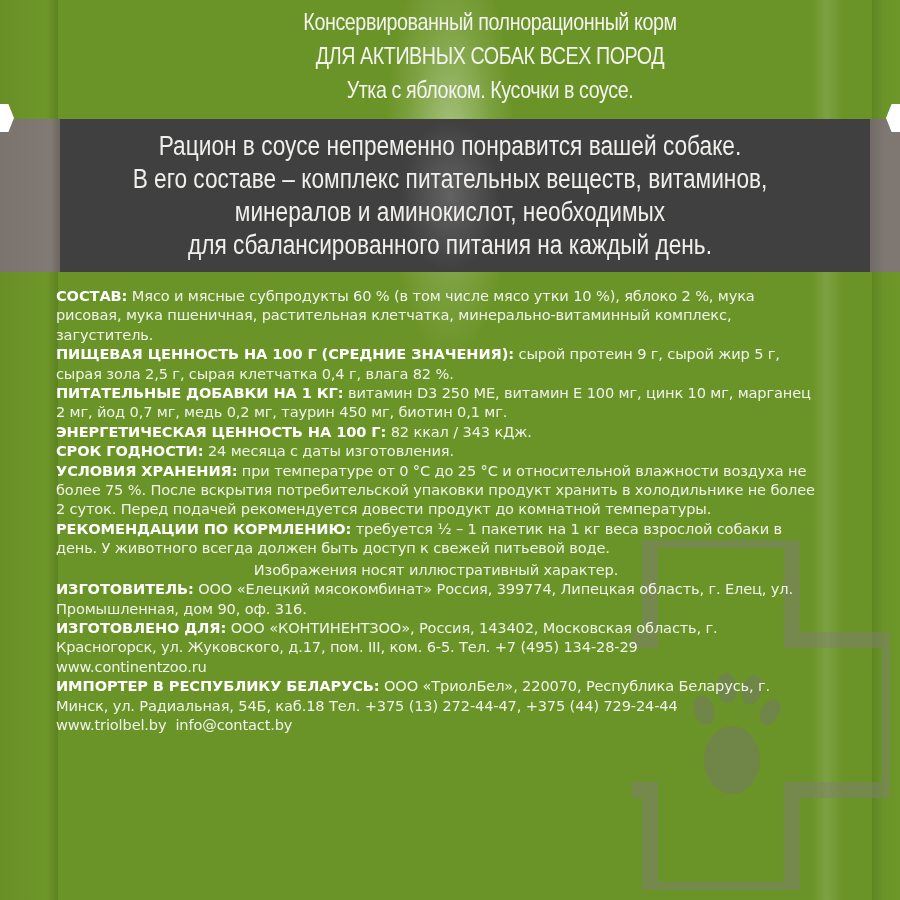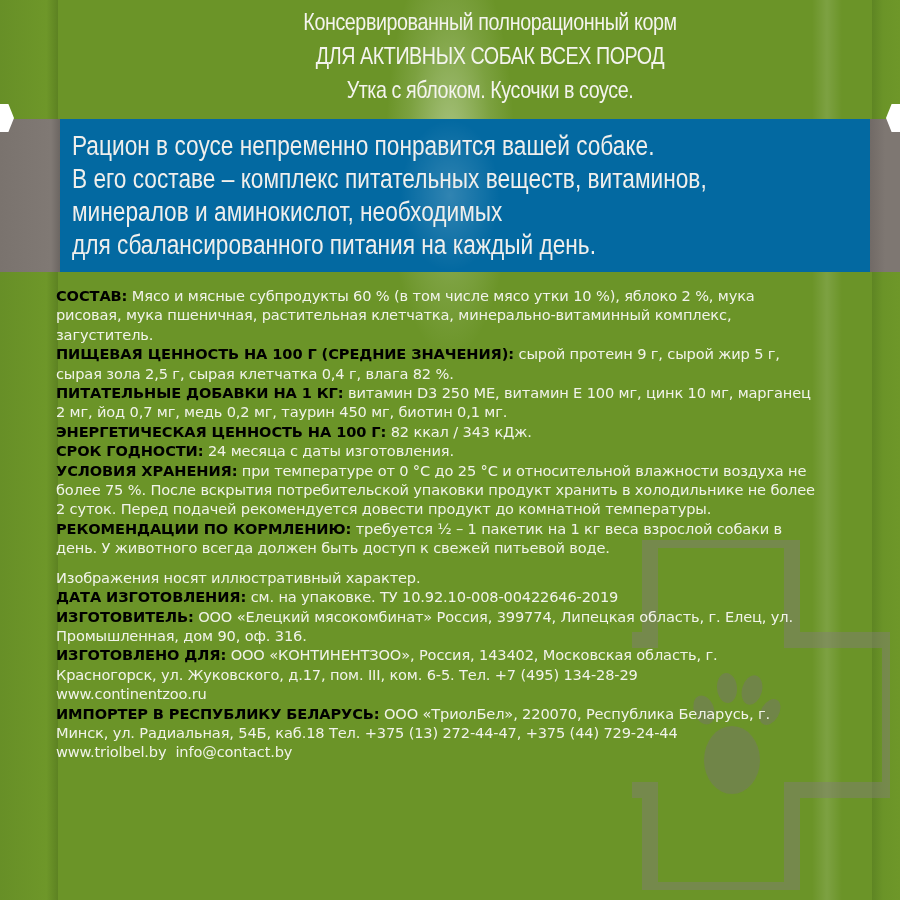--- a/index.html
+++ b/index.html
@@ -40,21 +40,22 @@
     }
     .top-line.l1 { margin-top: 5px; }
     .notch {
       position: absolute; top: 104px; width: 14px; height: 28px;
       background: #ffffff; z-index: 3;
     }
     .notch.left { left: 0; clip-path: polygon(0 0, 60% 0, 100% 50%, 60% 100%, 0 100%); }
     .notch.right { right: 0; clip-path: polygon(40% 0, 100% 0, 100% 100%, 40% 100%, 0 50%); }
     .gray-band {
       position: absolute; left: 0; top: 119px; width: 900px; height: 153px;
-      background: #0369a1;
+      background: #404040;
+      text-align: center;
       font-family: "Liberation Sans", sans-serif;
       z-index: 2;
     }
     .gray-band .shade-l {
       position: absolute; left: 0; top: 0; width: 60px; height: 100%;
       background: linear-gradient(90deg, #7a736e 0%, #807974 85%, #6c6662 100%);
     }
     .gray-band .shade-r {
       position: absolute; right: 0; top: 0; width: 30px; height: 100%;
       background: linear-gradient(90deg, #716a66 0%, #7e7772 50%);
@@ -76,22 +77,22 @@
     }
 
     .info {
       position: absolute; left: 56px; top: 286px; width: 760px;
       font-family: "DejaVu Sans", sans-serif;
       font-size: 14.6px; line-height: 19.4px;
       color: #f1f3ea; z-index: 2;
       letter-spacing: -0.15px;
     }
     .info p { margin: 0; }
-    .info .gap { margin-top: 10px; }
-    .info b { font-weight: bold; color: #000000; letter-spacing: -0.1px; }
+    .info .gap { margin-top: 2px; text-align: center; }
+    .info b { font-weight: bold; color: #ffffff; letter-spacing: -0.1px; }
   </style>
 </head>
 <body>
 
 <div class="bg-fold-left"></div>
 <div class="bg-fold-right"></div>
 <div class="bg-fold-right2"></div>
 <div class="glow"></div>
 
 <div class="top-block">
@@ -126,17 +127,16 @@
 
 <div class="info">
   <p><b>СОСТАВ:</b><span> Мясо и мясные субпродукты 60 % (в том числе мясо утки 10 %), яблоко 2 %, мука рисовая, мука пшеничная, растительная клетчатка, минерально-витаминный комплекс, загуститель.</span></p>
   <p><b>ПИЩЕВАЯ ЦЕННОСТЬ НА 100 Г (СРЕДНИЕ ЗНАЧЕНИЯ):</b><span> сырой протеин 9 г, сырой жир 5 г, сырая зола 2,5 г, сырая клетчатка 0,4 г, влага 82 %.</span></p>
   <p><b>ПИТАТЕЛЬНЫЕ ДОБАВКИ НА 1 КГ:</b><span> витамин D3 250 МЕ, витамин Е 100 мг, цинк 10 мг, марганец 2 мг, йод 0,7 мг, медь 0,2 мг, таурин 450 мг, биотин 0,1 мг.</span></p>
   <p><b>ЭНЕРГЕТИЧЕСКАЯ ЦЕННОСТЬ НА 100 Г:</b><span> 82 ккал / 343 кДж.</span></p>
   <p><b>СРОК ГОДНОСТИ:</b><span> 24 месяца с даты изготовления.</span></p>
   <p><b>УСЛОВИЯ ХРАНЕНИЯ:</b><span> при температуре от 0 °С до 25 °С и относительной влажности воздуха не более 75 %. После вскрытия потребительской упаковки продукт хранить в холодильнике не более 2 суток. Перед подачей рекомендуется довести продукт до комнатной температуры.</span></p>
   <p><b>РЕКОМЕНДАЦИИ ПО КОРМЛЕНИЮ:</b><span> требуется ½ – 1 пакетик на 1 кг веса взрослой собаки в день. У животного всегда должен быть доступ к свежей питьевой воде.</span></p>
   <p class="gap">Изображения носят иллюстративный характер.</p>
-  <p><b>ДАТА ИЗГОТОВЛЕНИЯ:</b><span> см. на упаковке. ТУ 10.92.10-008-00422646-2019</span></p>
   <p><b>ИЗГОТОВИТЕЛЬ:</b><span> ООО «Елецкий мясокомбинат» Россия, 399774, Липецкая область, г. Елец, ул. Промышленная, дом 90, оф. 316.</span></p>
   <p><b>ИЗГОТОВЛЕНО ДЛЯ:</b><span> ООО «КОНТИНЕНТЗОО», Россия, 143402, Московская область, г. Красногорск, ул. Жуковского, д.17, пом. III, ком. 6-5. Тел. +7 (495) 134-28-29</span><br><span>www.continentzoo.ru</span></p>
   <p><b>ИМПОРТЕР В РЕСПУБЛИКУ БЕЛАРУСЬ:</b><span> ООО «ТриолБел», 220070, Республика Беларусь, г. Минск, ул. Радиальная, 54Б, каб.18 Тел. +375 (13) 272-44-47, +375 (44) 729-24-44</span><br><span>www.triolbel.by</span>&nbsp;&nbsp;<span>info@contact.by</span></p>
 </div>
 
 </body></html>

